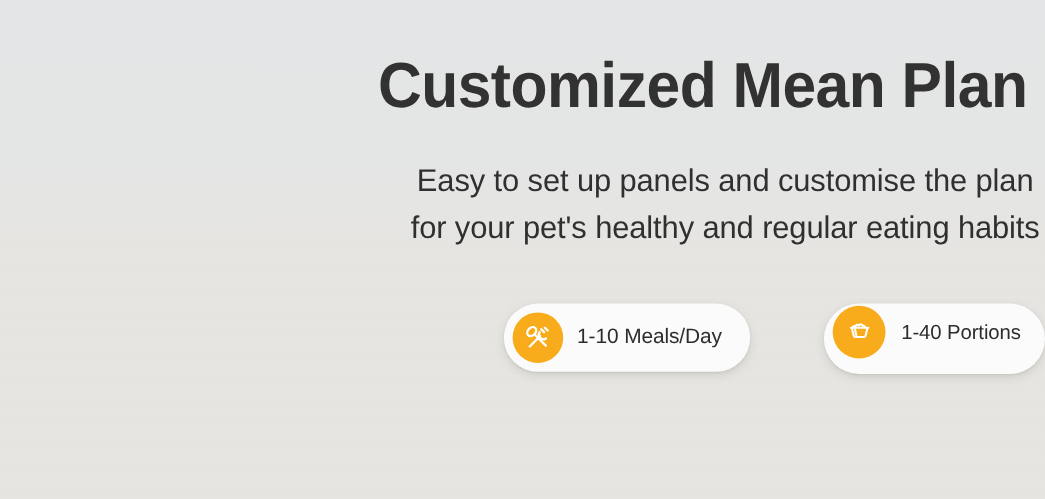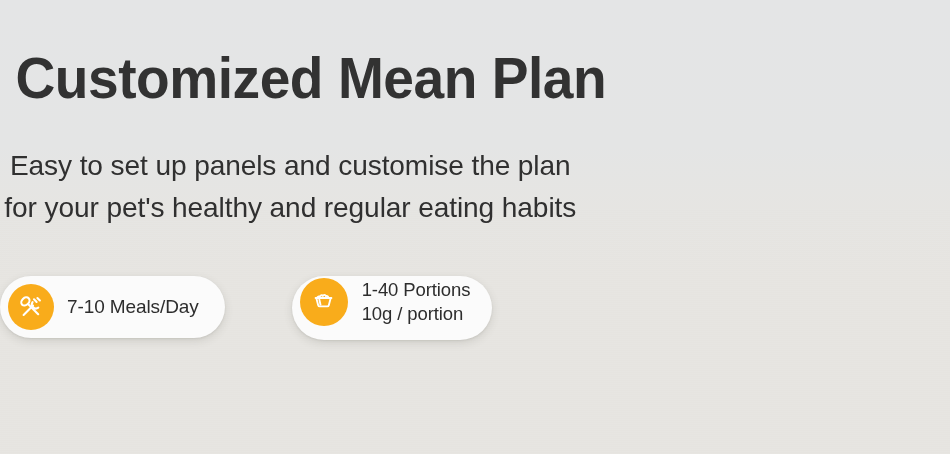--- a/index.html
+++ b/index.html
@@ -45,21 +45,21 @@
     opacity: .55;
   }
 
   .content {
     position: relative;
     z-index: 2;
     width: 100%;
     height: 100%;
     display: flex;
     flex-direction: column;
-    align-items: flex-start;
+    align-items: flex-end;
   }
 
   .page-title {
     margin: 0;
     padding: 0;
     font-size: 58px;
     line-height: 1;
     font-weight: 700;
     letter-spacing: -0.5px;
     color: #323232;
@@ -167,21 +167,21 @@
               <line x1="11.3" y1="11.3" x2="21.2" y2="21.2"></line>
 
               <line x1="17.0" y1="6.3" x2="19.6" y2="8.9"></line>
               <line x1="20.4" y1="5.0" x2="22.9" y2="7.5"></line>
               <path d="M15.6 9.0 a4.1 4.1 0 0 0 5.7 5.7"></path>
               <line x1="16.0" y1="12.6" x2="6.6" y2="22.0"></line>
             </g>
           </svg>
         </span>
         <span class="badge-text">
-          <span class="tline">7-10 Meals/Day</span>
+          <span class="tline">1-10 Meals/Day</span>
         </span>
       </div>
 
       <div class="badge badge-portions">
         <span class="badge-icon">
           <svg width="29" height="29" viewBox="0 0 30 30" aria-hidden="true">
             <g fill="none" stroke="#ffffff" stroke-width="1.9" stroke-linecap="round" stroke-linejoin="round">
 
               <path d="M8.3 11.4 c0.5 -1.7 1.9 -2.0 2.8 -1.1
                        c0.5 -1.9 2.2 -2.3 3.2 -1.0
@@ -195,19 +195,18 @@
                        h7.8
                        a1.6 1.6 0 0 0 1.6 -1.2
                        l1.9 -7.2"></path>
 
               <path d="M10.7 12.9 l1.2 5.4"></path>
             </g>
           </svg>
         </span>
         <span class="badge-text">
           <span class="tline">1-40 Portions</span>
-          <span class="tline">10g / portion</span>
         </span>
       </div>
 
     </div>
   </div>
 </div>
 
 </body></html>

